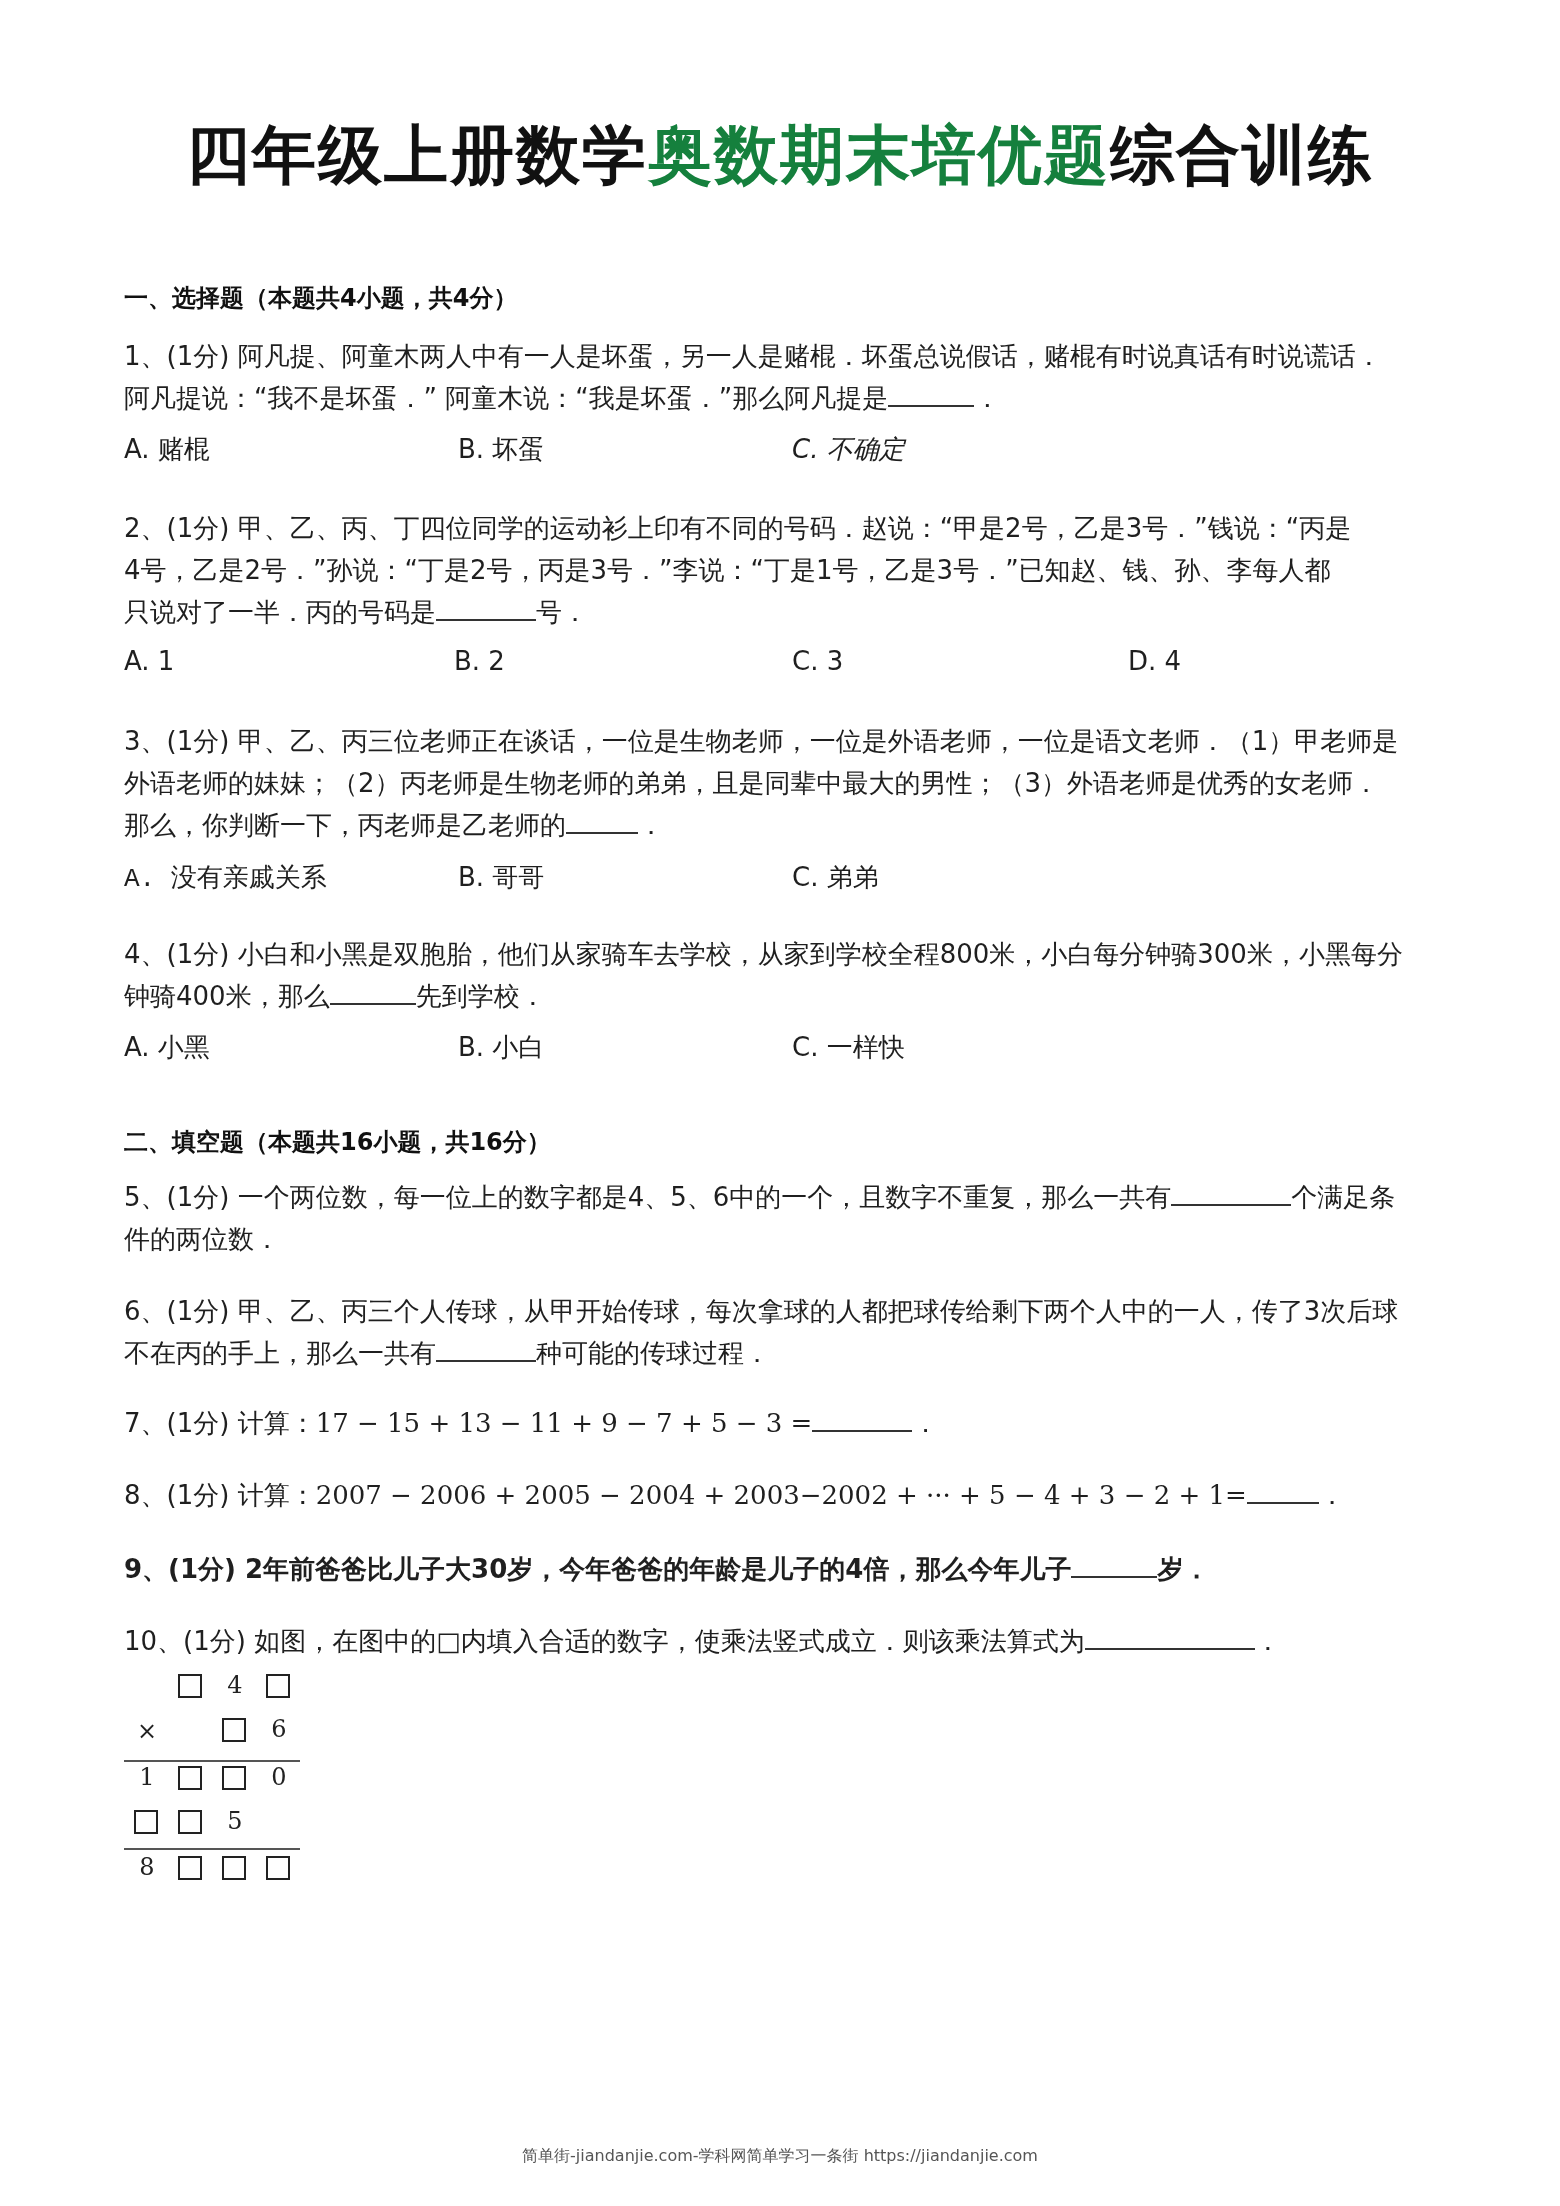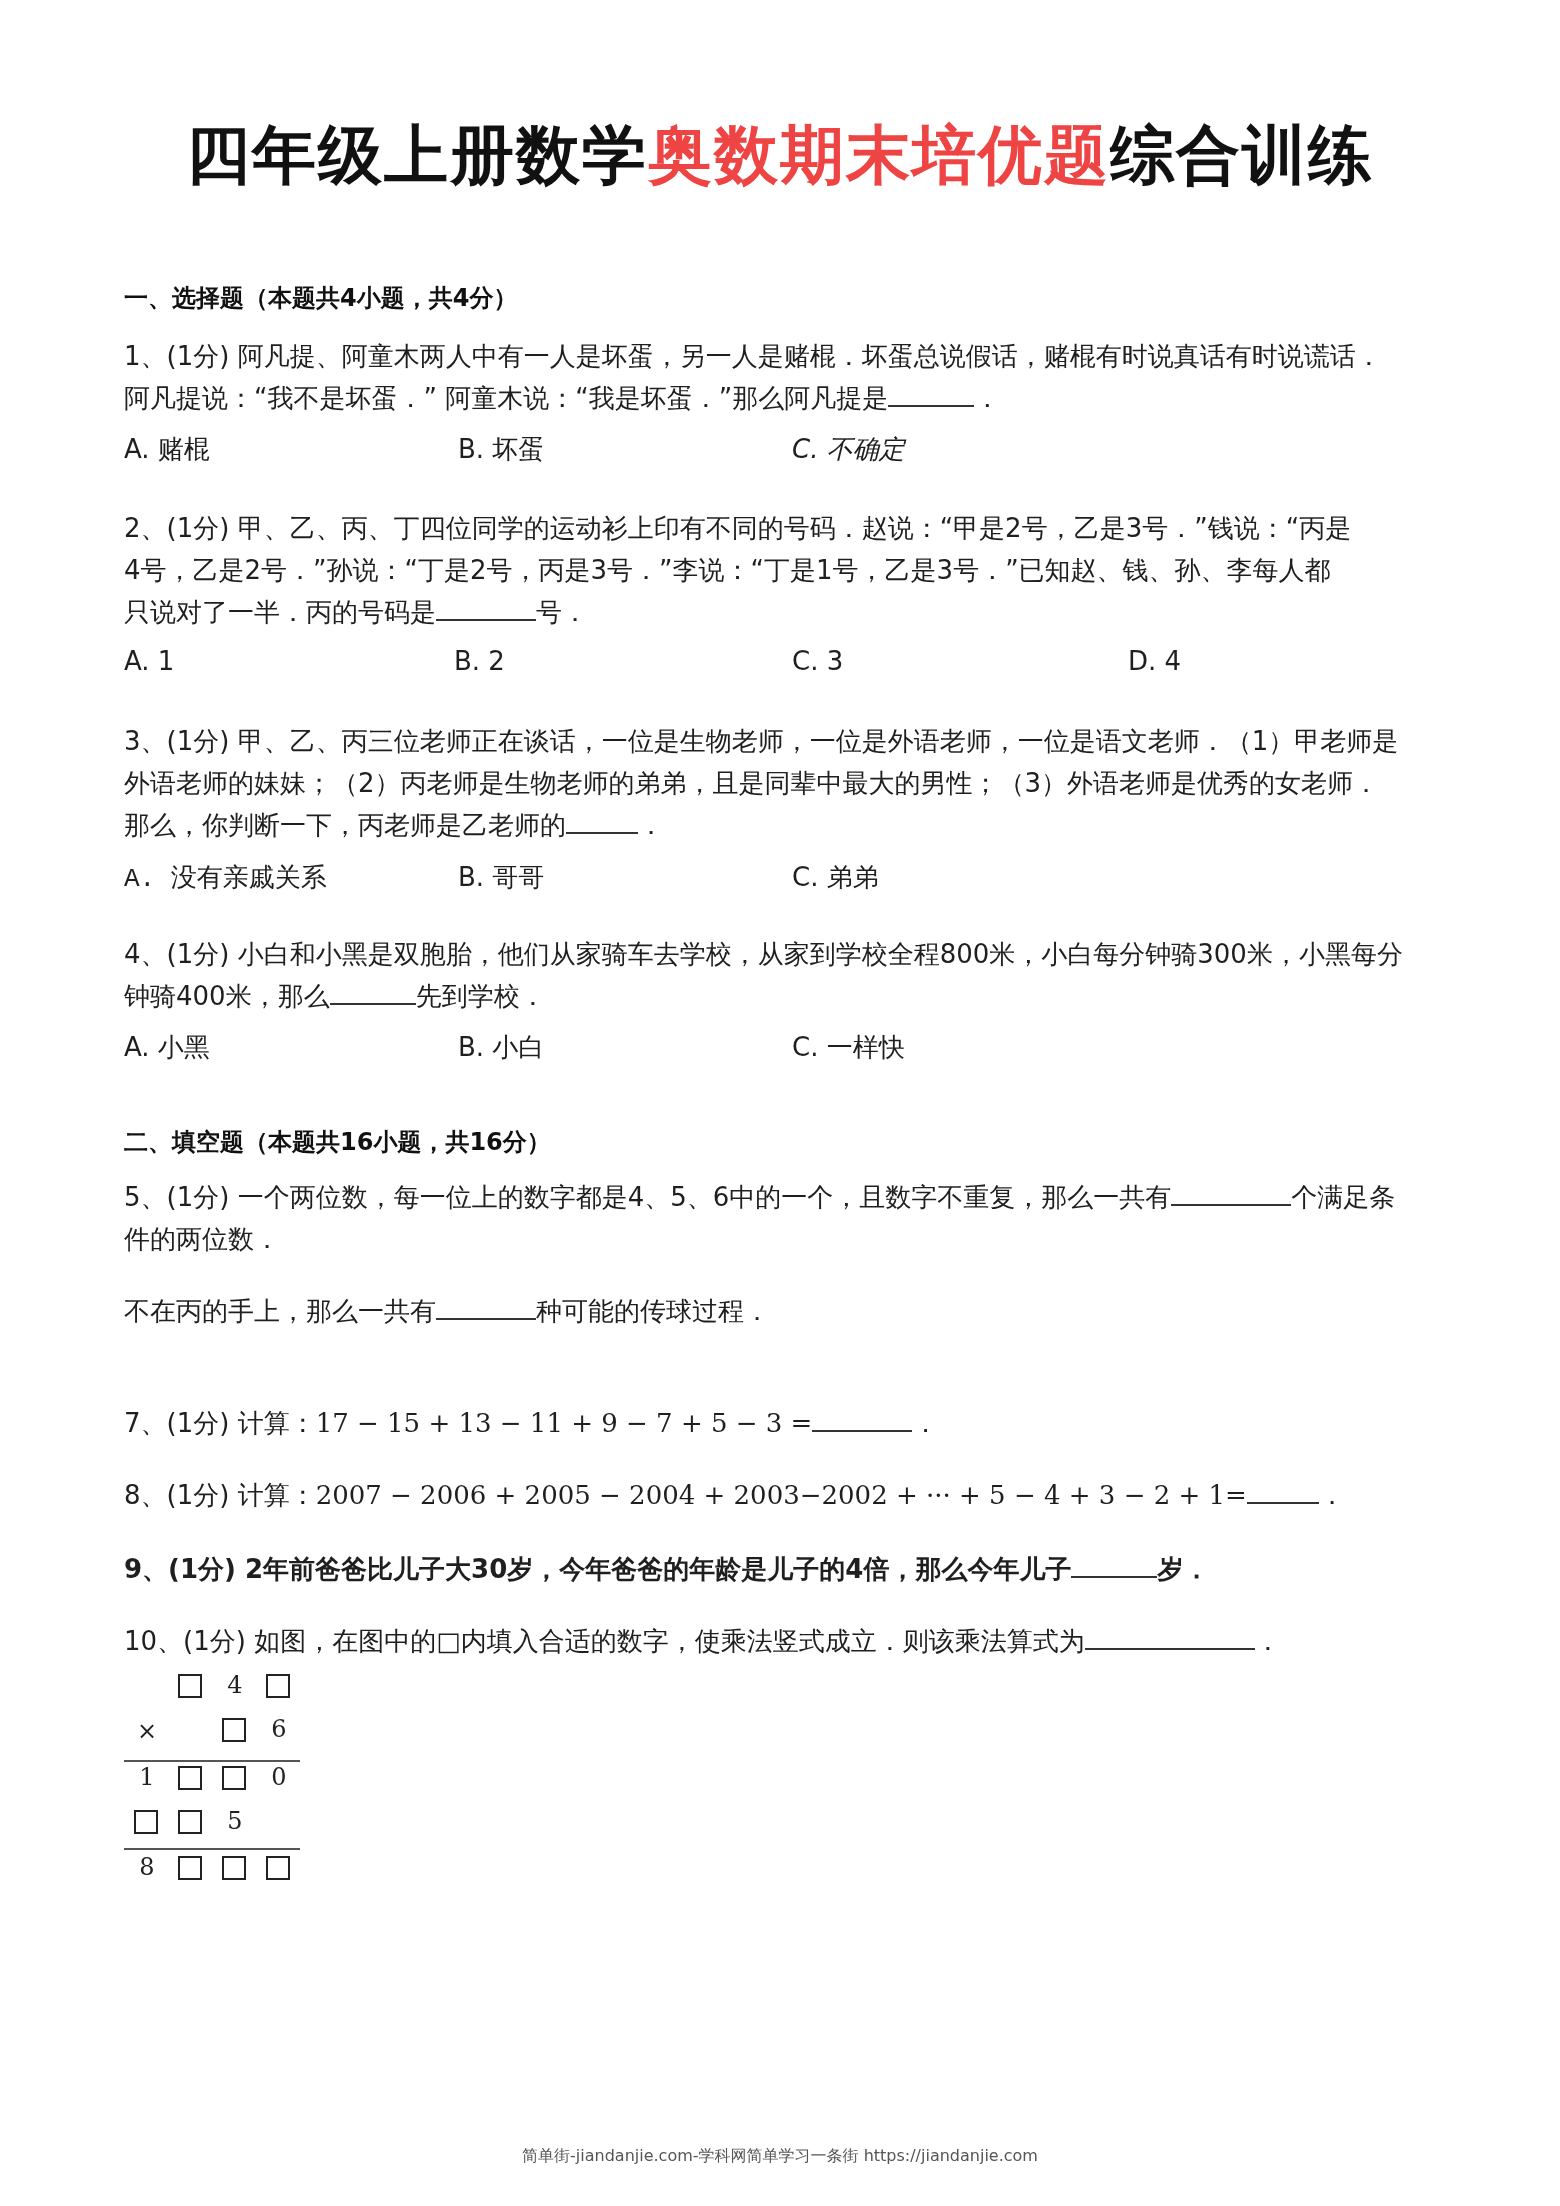--- a/index.html
+++ b/index.html
@@ -6,21 +6,21 @@
     body {
       width: 1560px; height: 2206px; position: relative; overflow: hidden;
       font-family: "DejaVu Sans", "Liberation Sans", sans-serif;
       color: #1a1a1a;
     }
     .title {
       position: absolute; top: 112px; left: 0; width: 1560px;
       text-align: center; font-size: 64px; font-weight: bold; letter-spacing: 2px;
       color: #111;
     }
-    .title .red { color: #ef4444; margin-top: 8px; }
+    .title .red { color: #15803d; margin-top: 8px; }
     .section {
       position: absolute; left: 124px; font-size: 24px; font-weight: bold; color: #111;
     }
     .q {
       position: absolute; left: 124px; width: 1340px;
       font-size: 26px; line-height: 42px; color: #1f1f1f;
     }
     .blank {
       display: inline-block; border-bottom: 2px solid #333; height: 28px; vertical-align: baseline;
     }
@@ -90,20 +90,21 @@
 </div>
 
 <div class="section" style="top:1126px;">二、填空题（本题共16小题，共16分）</div>
 
 <div class="q" style="top:1176px;">
   <div><span>5、(1分)</span> <span>一个两位数，每一位上的数字都是4、5、6中的一个，且数字不重复，那么一共有</span><span class="blank" style="width:120px;"></span><span>个满足条</span></div>
   <div><span>件的两位数．</span></div>
 </div>
 
 <div class="q" style="top:1290px;">
+  <div><span>6、(1分)</span> <span>甲、乙、丙三个人传球，从甲开始传球，每次拿球的人都把球传给剩下两个人中的一人，传了3次后球</span></div>
   <div><span>不在丙的手上，那么一共有</span><span class="blank" style="width:100px;"></span><span>种可能的传球过程．</span></div>
 </div>
 
 <div class="q" style="top:1402px;">
   <div><span>7、(1分)</span> <span>计算：</span><span class="math">17 − 15 + 13 − 11 + 9 − 7 + 5 − 3 =</span><span class="blank" style="width:100px;"></span><span>．</span></div>
 </div>
 
 <div class="q" style="top:1474px;">
   <div><span>8、(1分)</span> <span>计算：</span><span class="math">2007 − 2006 + 2005 − 2004 + 2003−2002 + ··· + 5 − 4 + 3 − 2 + 1=</span><span class="blank" style="width:72px;"></span><span>．</span></div>
 </div>

